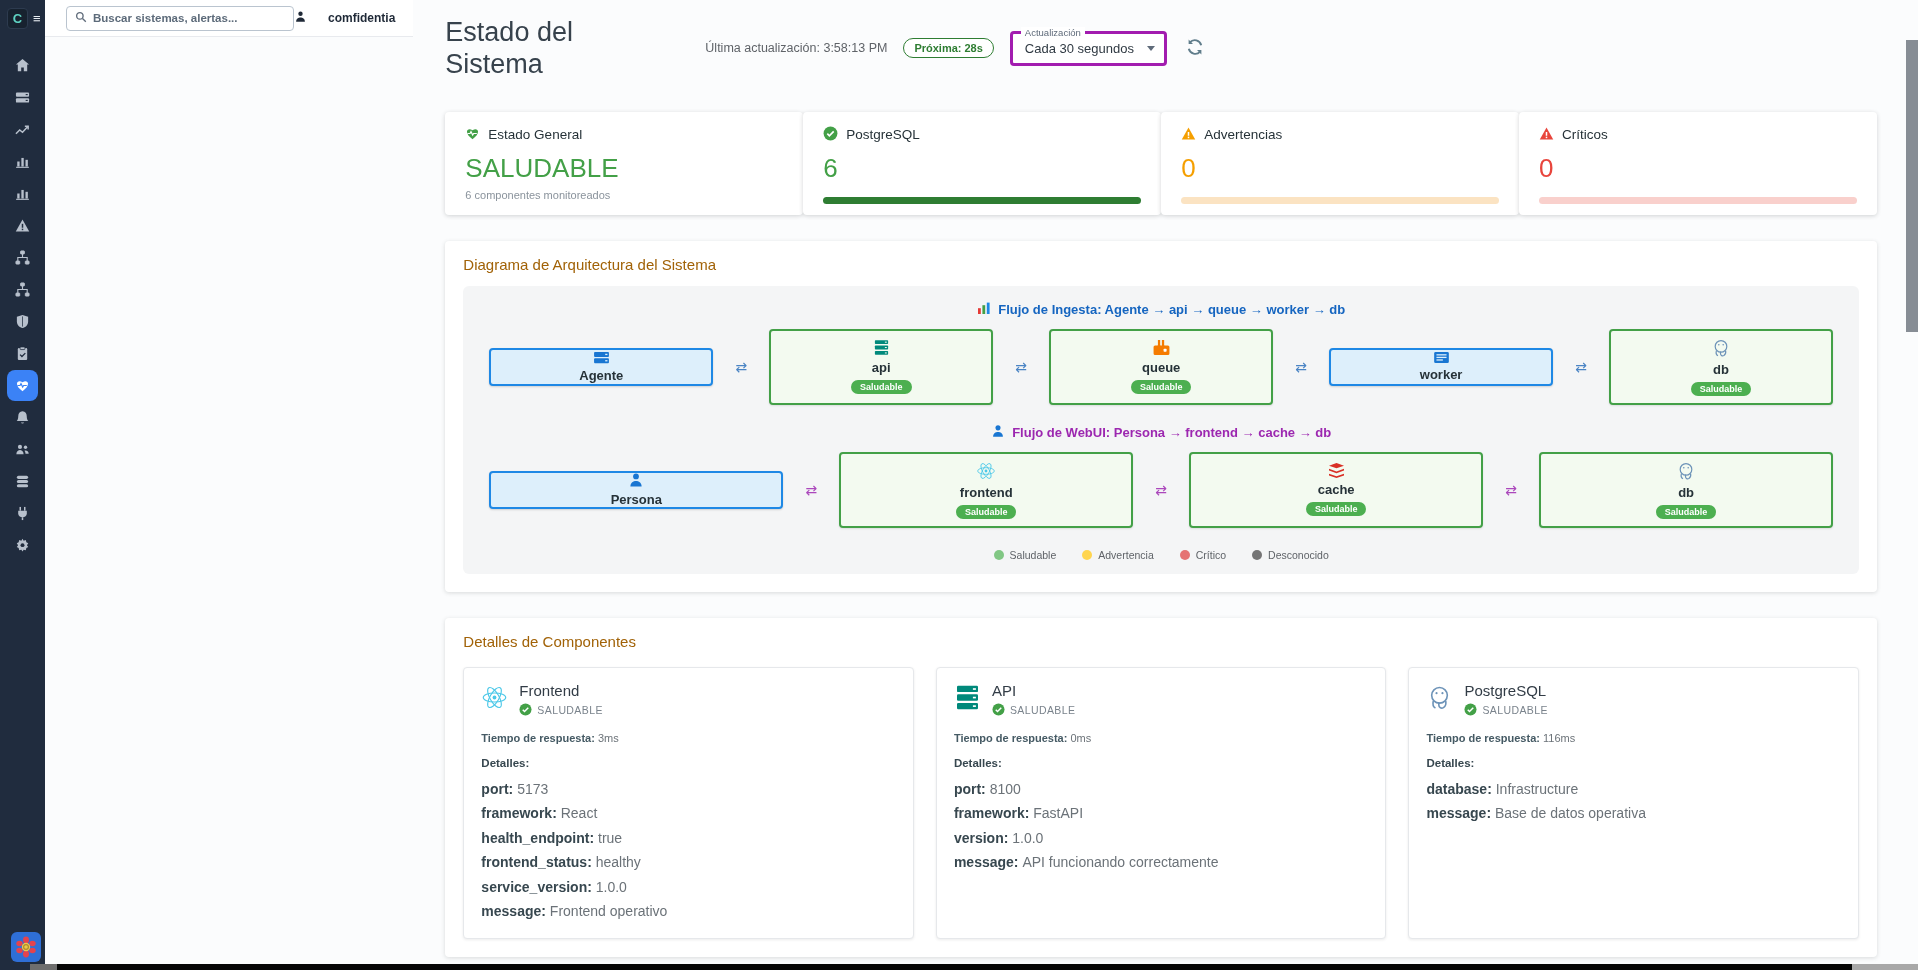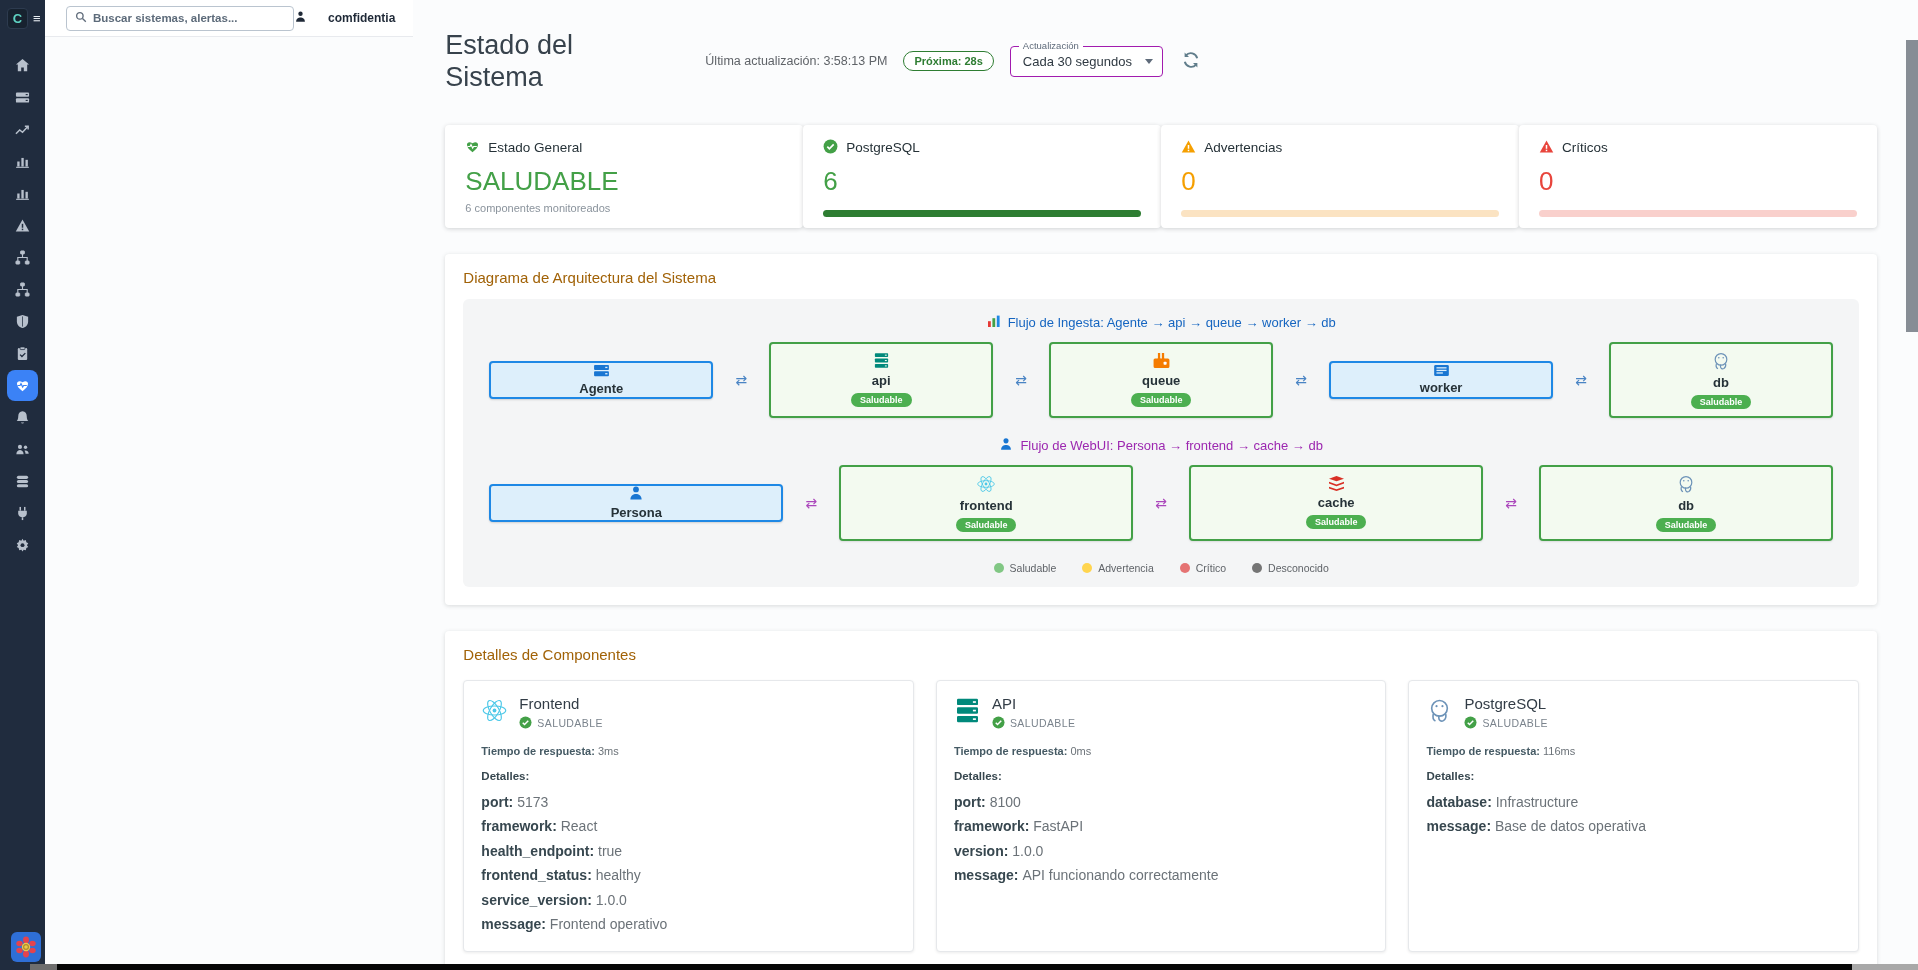--- a/index.html
+++ b/index.html
@@ -25,26 +25,26 @@
   .search { width:228px; height:25px; border:1px solid #bac4cf; border-radius:4px; background:#fff; display:flex; align-items:center; padding:0 8px; gap:6px; }
   .search svg { width:12px; height:12px; flex:none; }
   .search input { border:none; outline:none; flex:1; font-size:11.5px; font-weight:bold; color:#3c4754; font-family:"Liberation Sans",sans-serif; background:transparent; }
   .search input::placeholder { color:#5d6b7a; }
   .user-chip { margin-left:auto; display:flex; align-items:center; gap:21px; color:#1f2937; font-size:12px; font-weight:bold; cursor:pointer; }
   .user-chip svg { width:13px; height:13px; }
 
   .content { flex:1; overflow:hidden; padding:0 41px 0 32px; }
 
   
-  .page-header { display:flex; align-items:center; margin-top:29px; }
+  .page-header { display:flex; align-items:center; margin-top:16px; }
   .page-title { width:218px; font-size:27px; font-weight:400; color:#37424c; line-height:1.2; }
   .header-meta { display:flex; align-items:center; gap:16px; margin-left:42px; }
   .last-update { font-size:12.5px; color:#5f6368; }
   .next-badge { border:1px solid #2e7d32; color:#2e7d32; font-size:11px; font-weight:bold; border-radius:12px; padding:3px 10px; background:#fff; }
-  .interval-select { position:relative; border:1px solid #a21caf; border-radius:4px; padding:7px 30px 7px 12px; font-size:13px; color:#2f3942; background:#fff; cursor:pointer; min-width:118px; }
+  .interval-select { position:relative; border:3px solid #a21caf; border-radius:4px; padding:7px 30px 7px 12px; font-size:13px; color:#2f3942; background:#fff; cursor:pointer; min-width:118px; }
   .interval-select .flabel { position:absolute; top:-7px; left:8px; background:#fff; padding:0 4px; font-size:9.5px; color:#5f6b7a; }
   .interval-select .caret { position:absolute; right:9px; top:50%; margin-top:-2px; width:0; height:0; border-left:4px solid transparent; border-right:4px solid transparent; border-top:5px solid #5f6b7a; }
   .refresh-btn { width:24px; height:24px; background:none; border:none; cursor:pointer; display:flex; align-items:center; justify-content:center; }
   .refresh-btn svg { width:20px; height:20px; }
 
   
   .summary-row { display:flex; margin-top:31px; }
   .s-card { flex:1; background:#fff; border-radius:4px; box-shadow:0 1px 4px rgba(60,64,67,.22); padding:14px 20px 16px; height:103px; }
   .s-card-head { display:flex; align-items:center; gap:8px; font-size:13.5px; color:#263238; }
   .s-card-head svg { width:15px; height:15px; flex:none; }
@@ -57,21 +57,21 @@
   .s-bar.full-green { background:#2e7d32; }
   .s-bar.track-orange { background:#fbe3c2; }
   .s-bar.track-red { background:#f9d0cc; }
 
   
   .section-card { background:#fff; border-radius:4px; box-shadow:0 1px 4px rgba(60,64,67,.18); margin-top:26px; padding:15px 18px 18px; }
   .section-title { font-size:15px; color:#a16207; font-weight:400; }
 
   
   .diagram-panel { background:#f4f5f6; border-radius:6px; margin-top:13px; padding:15px 26px 13px; }
-  .flow-label { display:flex; align-items:center; justify-content:center; gap:7px; font-size:13px; font-weight:normal; margin-bottom:11px; }
+  .flow-label { display:flex; align-items:center; justify-content:center; gap:7px; font-size:13px; font-weight:bold; margin-bottom:11px; }
   .flow-label.ingesta { color:#1565c0; }
   .flow-label.webui { color:#9c27b0; }
   .flow-label svg { width:14px; height:14px; }
   .node-row { display:flex; align-items:center; margin-bottom:19px; }
   .node-row:last-of-type { margin-bottom:0; }
   .arrow-cell { width:56px; flex:none; text-align:center; font-size:14px; }
   .arrow-cell.blue { color:#4a84c4; }
   .arrow-cell.purple { color:#ab47bc; }
   .node { flex:1; border-radius:4px; display:flex; flex-direction:column; align-items:center; justify-content:center; padding:7px 10px; }
   .node .nname { font-size:13px; font-weight:bold; color:#263238; margin-top:4px; }

